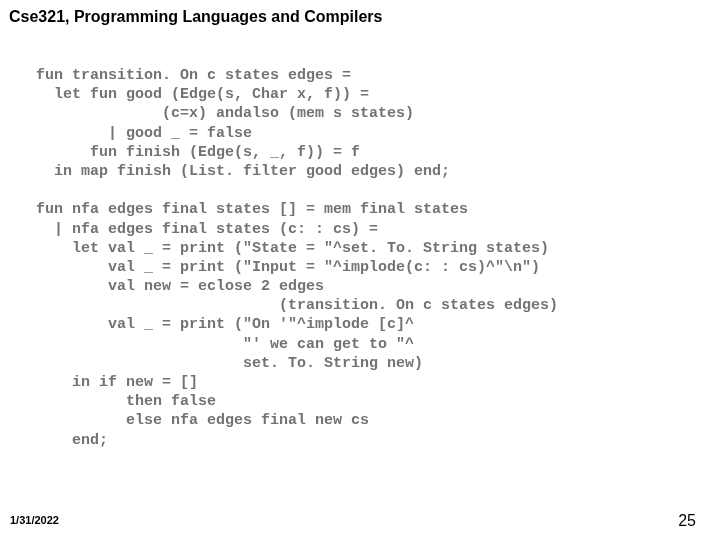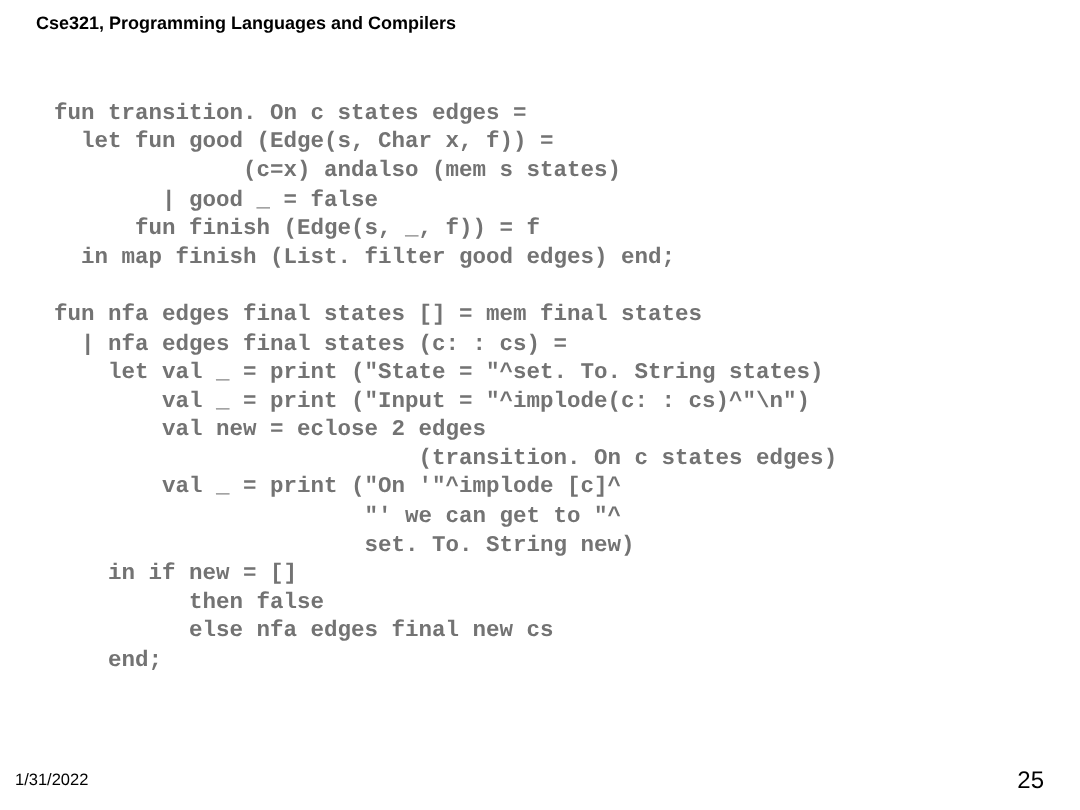--- a/index.html
+++ b/index.html
@@ -6,43 +6,43 @@
     body {
       width: 720px;
       height: 540px;
       background: #ffffff;
       position: relative;
       font-family: Arial, sans-serif;
     }
     .header {
       position: absolute;
       top: 8px;
-      left: 24px;
-      font-size: 12px;
+      left: 9px;
+      font-size: 16px;
       font-weight: bold;
       color: #000;
       font-family: Arial, sans-serif;
     }
     .code-block {
       position: absolute;
       top: 66px;
       left: 36px;
       font-family: "Courier New", Courier, monospace;
       font-size: 15px;
       font-weight: bold;
       color: #737373;
       line-height: 1.28;
       white-space: pre;
     }
     .footer-date {
       position: absolute;
       bottom: 14px;
       left: 10px;
       font-size: 11px;
-      font-weight: normal;
+      font-weight: bold;
       color: #000;
       font-family: Arial, sans-serif;
     }
     .page-number {
       position: absolute;
       bottom: 10px;
       right: 24px;
       font-size: 16px;
       color: #000;
       font-family: Arial, sans-serif;

